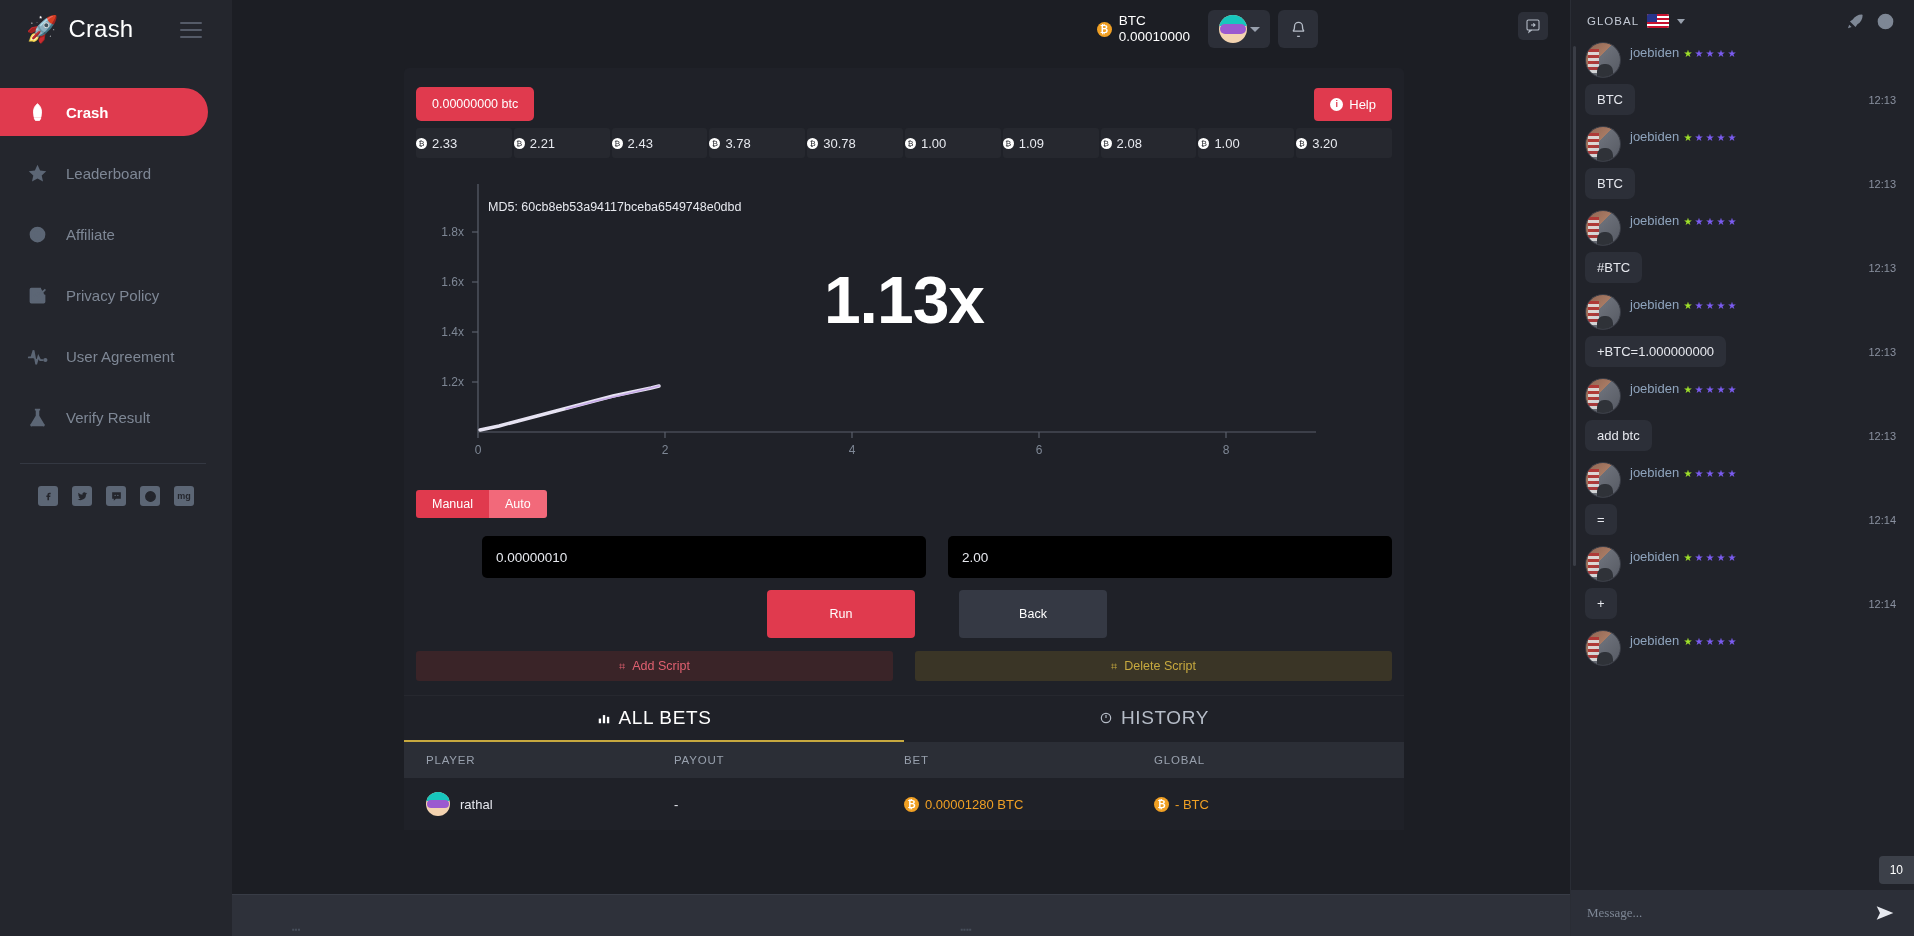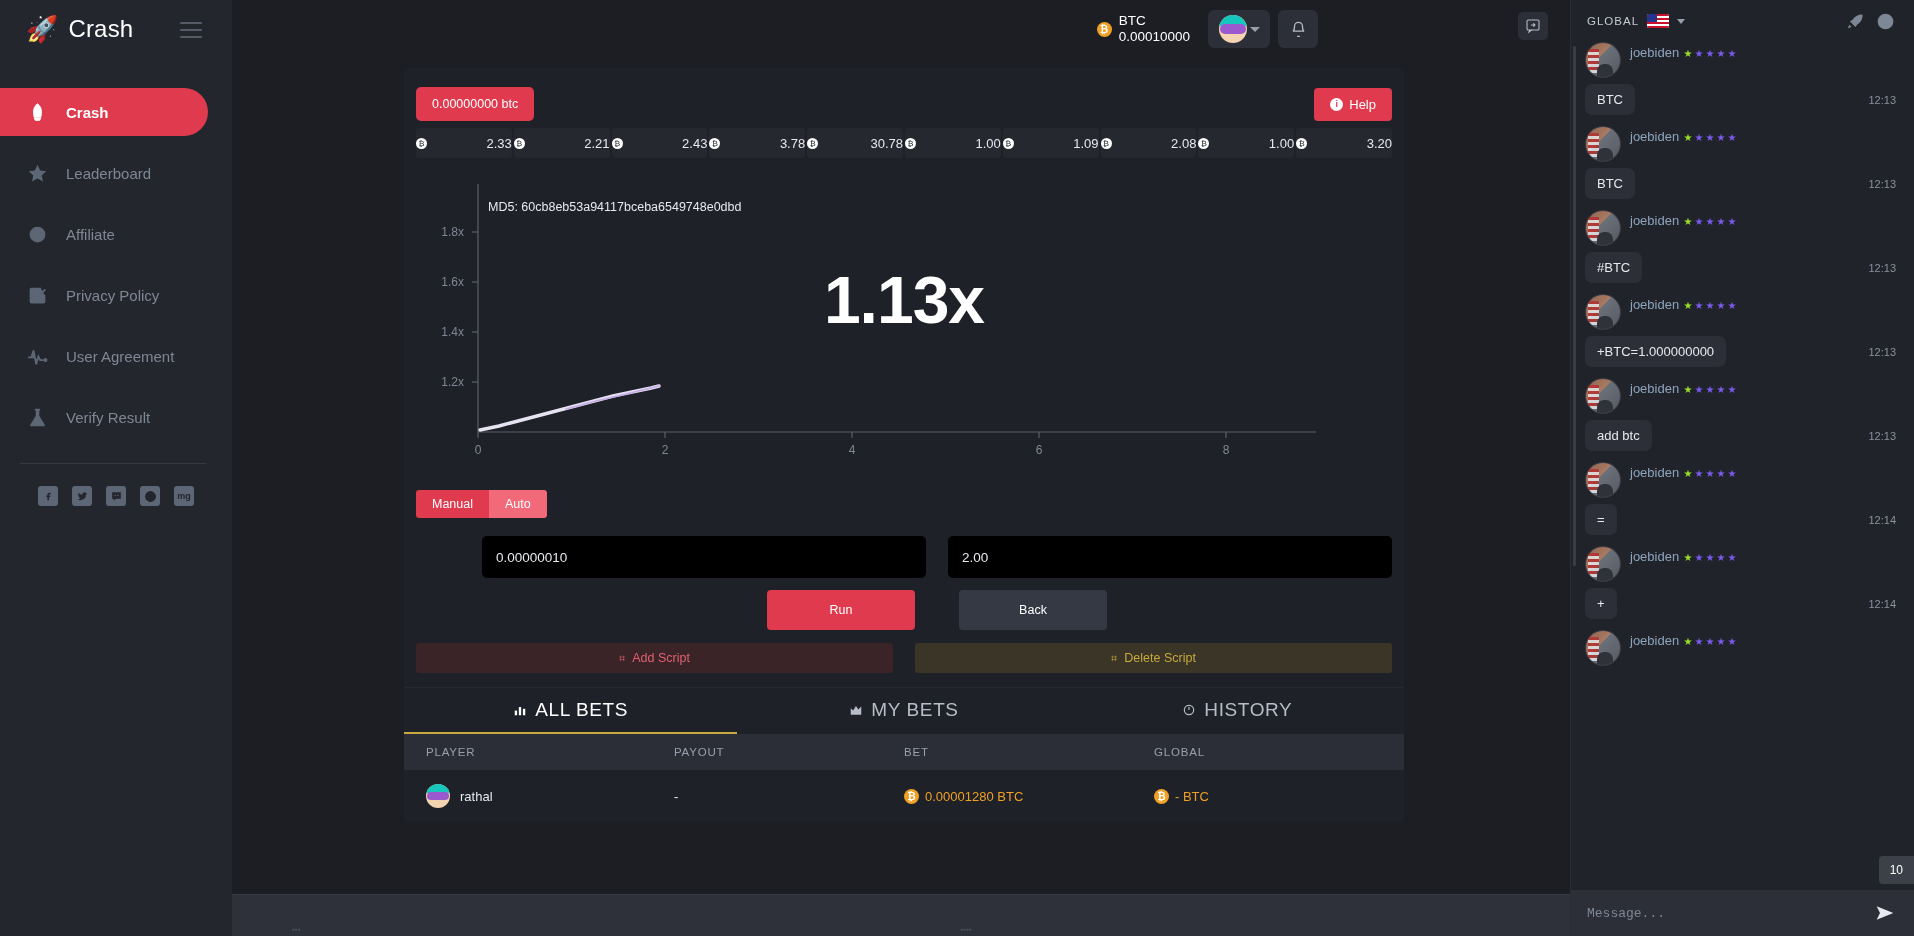--- a/index.html
+++ b/index.html
@@ -100,21 +100,21 @@
   }
   .help-btn {
     background: #e03a4e; color:#fff; font-size: 13px; border-radius: 4px;
     padding: 9px 16px; display:flex; align-items:center; gap:6px; cursor:pointer;
   }
   .help-i { width:13px;height:13px;border-radius:50%;background:#fff;color:#e03a4e;
             font-size:9px;font-weight:bold;line-height:13px;text-align:center;}
   .hist-row { display: flex; gap: 2px; padding: 4px 12px 0 12px; }
   .hist-chip {
     flex: 1 1 0; background: #26282f; border-radius: 3px; height: 30px;
-    display: flex; align-items: center; justify-content: space-between; gap: 5px;
+    display: flex; align-items: center; justify-content: flex-start; gap: 5px;
     font-size: 13px; color: #e7e9ef; cursor: pointer;
   }
   .hist-dot { width: 11px; height: 11px; border-radius: 50%; background: #fff; flex:0 0 11px;
               position:relative;}
   .hist-dot::after { content:"₿"; position:absolute; inset:0; font-size:8px; color:#1f2128;
                      line-height:11px; text-align:center; }
 
   .chart-area { position: relative; height: 310px; margin: 12px 12px 0 12px; }
   .chart-svg { position:absolute; inset:0; width:100%; height:100%; }
   .md5 { position: absolute; left: 72px; top: 30px; font-size: 12.5px; color: #e7e9ef; }
@@ -136,21 +136,21 @@
     flex: 1 1 0; height: 42px; background: #000000; border-radius: 5px;
     display: flex; align-items: center; padding: 0 14px; font-size: 13.5px;
     color: #e7e9ef; border: none; outline: none; font-family:"Liberation Sans",sans-serif;
   }
   .field::placeholder { color: #8a91a0; }
   .btn-row { display: flex; gap: 22px; padding: 12px 12px 0 78px; }
   .btn-cell { flex: 1 1 0; display: flex; }
   .btn-cell.left { justify-content: flex-end; padding-right: 11px; }
   .btn-cell.right { justify-content: flex-start; padding-left: 11px; }
   .btn-run, .btn-back {
-    width: 148px; height: 40px; border-radius: 4px; font-size: 12.5px;
+    width: 148px; height: 48px; border-radius: 4px; font-size: 12.5px;
     display: flex; align-items: center; justify-content: center; cursor: pointer;
     color: #fff; border: none; font-family:"Liberation Sans",sans-serif;
   }
   .btn-run { background: #e03a4e; }
   .btn-back { background: #353944; }
 
   .script-row { display: flex; gap: 22px; padding: 13px 12px 14px 12px; }
   .script-btn {
     flex: 1 1 0; height: 30px; border-radius: 3px; font-size: 12.5px;
     display: flex; align-items: center; justify-content: center; gap: 7px;
@@ -247,21 +247,21 @@
     color: #fff; font-size: 12px; padding: 7px 11px; border-radius: 4px 0 0 4px;
     cursor: pointer;
   }
   .chat-input-row {
     position: absolute; left: 0; right: 0; bottom: 0; height: 46px;
     display: flex; align-items: stretch; background: #2c2f38;
   }
   .chat-input {
     flex: 1 1 auto; background: transparent; border: none; outline: none;
     padding: 0 16px; font-size: 13px; color: #ef4444;
-    font-family: Liberation Mono, monospace;
+    font-family: Liberation Serif, serif;
   }
   .chat-input::placeholder { color: #7e8795; }
   .send-btn { width: 58px; display:flex; align-items:center; justify-content:center;
               background:#2c2f38; cursor:pointer; }
   .send-btn svg { width: 20px; height: 20px; fill: #e7e9ef; }
   .chat-scroll { position:absolute; left:2px; top:46px; width:3px; height:520px;
                  background:#3a3d46; border-radius:2px; }
 </style>
 </head>
 <body>
@@ -519,26 +519,20 @@
       <div class="tabs">
         <div class="tab active">
           <svg viewBox="0 0 24 24" fill="#fff">
               <rect x="3" y="13" width="4" height="8"></rect>
               <rect x="10" y="7" width="4" height="14"></rect>
               <rect x="17" y="10" width="4" height="11"></rect>
             </svg>
           <span>ALL BETS</span>
         </div>
         <div class="tab">
-          <svg viewBox="0 0 24 24" fill="#b6bdc8">
-              <path d="M3 20V9l4 4 5-8 4 6 5-5v14z"></path>
-            </svg>
-          <span>MY BETS</span>
-        </div>
-        <div class="tab">
           <svg viewBox="0 0 24 24" fill="none" stroke="#b6bdc8" stroke-width="2">
               <circle cx="12" cy="12" r="8"></circle>
               <path d="M12 7v5"></path>
             </svg>
           <span>HISTORY</span>
         </div>
       </div>
 
       <div class="table-head">
         <div class="col-player">PLAYER</div>

